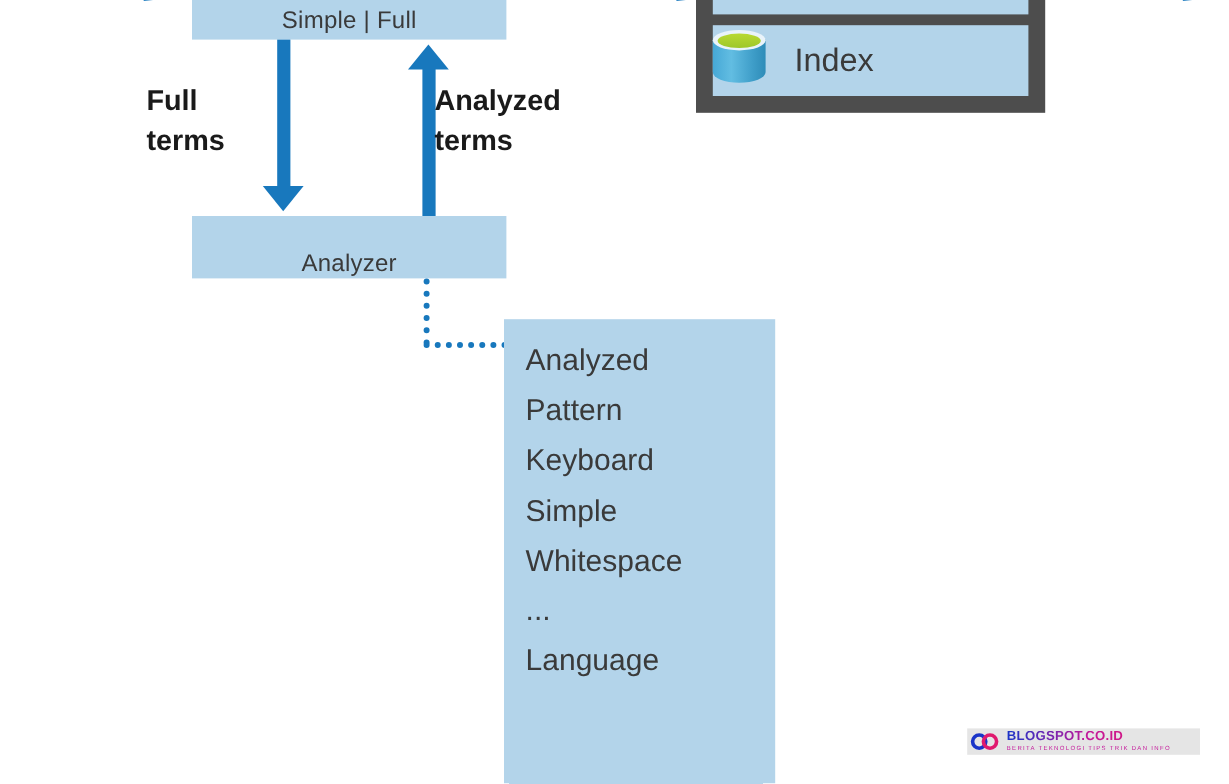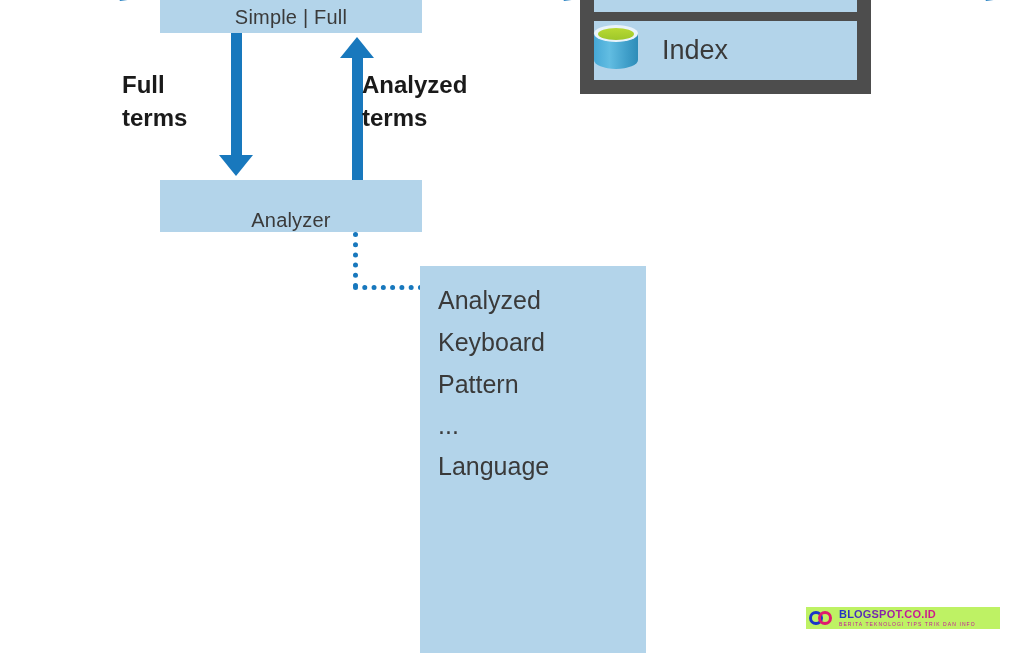--- a/index.html
+++ b/index.html
@@ -217,21 +217,21 @@
     transform: rotate(35deg);
   }
 
   
   #watermark {
     position: absolute;
     left: 806px;
     top: 607px;
     width: 194px;
     height: 22px;
-    background: #bef264;
+    background: #e5e5e5;
     display: flex;
     align-items: center;
     gap: 4px;
     padding: 0 3px;
     box-sizing: border-box;
     overflow: hidden;
   }
   #watermark-mark {
     flex: 0 0 auto;
     width: 26px; height: 16px;
@@ -301,22 +301,24 @@
 
   <div class="box" id="analyzer-box">
     <span class="box-label">Analyzer</span>
   </div>
 
   <div class="dotted-v"></div>
   <div class="dotted-h"></div>
 
   <div class="box" id="analyzer-list-box">
     <div class="list-item">Analyzed</div>
+    <div class="list-item">Pattern</div>
     <div class="list-item">Keyboard</div>
-    <div class="list-item">Pattern</div>
+    <div class="list-item">Simple</div>
+    <div class="list-item">Whitespace</div>
     <div class="list-item ellipsis">...</div>
     <div class="list-item">Language</div>
   </div>
 
   <div id="index-frame">
     <div class="index-inner-box" id="index-row-top"></div>
     <div class="index-inner-box" id="index-row-bottom">
       <span class="cylinder">
         <span class="cyl-body"></span>
         <span class="cyl-top">

